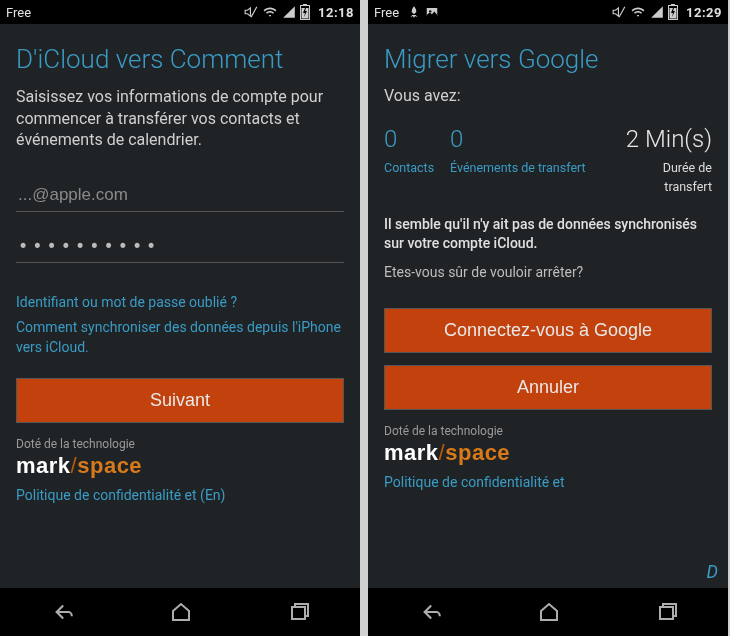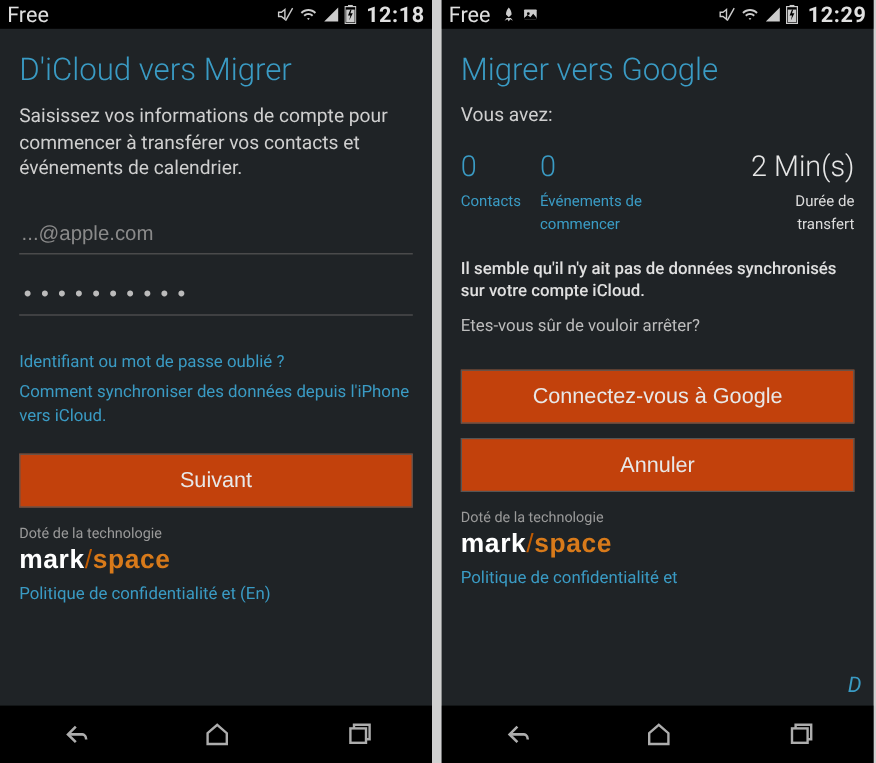--- a/index.html
+++ b/index.html
@@ -23,21 +23,21 @@
     position: relative;
     overflow: hidden;
   }
   
   .statusbar {
     height: 24px;
     background: #000;
     display: flex;
     align-items: center;
     padding: 0 6px;
-    font-size: 18px;
+    font-size: 13px;
     color: #e0e0e0;
   }
   .statusbar .left { display:flex; align-items:center; gap:4px;}
   .statusbar .spacer { flex: 1; }
   .statusbar .right { display: flex; align-items: center; gap: 4px; }
   .status-icon { display:inline-flex; align-items:center; justify-content:center; }
   .statusbar .clock { font-weight: 700; letter-spacing: 0.5px; margin-left:4px;}
   
   .content {
     flex: 1;
@@ -195,21 +195,21 @@
             <rect x="3" y="0" width="4" height="1.5" fill="#ccc"></rect>
             <rect x="1.5" y="4" width="7" height="10.5" fill="#ccc"></rect>
             <path d="M5 4l-2 5h2l-1 4 3-6H5l1-3z" fill="#000"></path>
           </svg>
       </span>
       <span class="clock">12:18</span>
     </div>
   </div>
 
   <div class="content">
-    <div class="title">D'iCloud vers Migrer</div>
+    <div class="title">D'iCloud vers Comment</div>
     <div class="subtitle">Saisissez vos informations de compte pour commencer à transférer vos contacts et événements de calendrier.</div>
 
     <div class="field">
       <input class="input" type="text" placeholder="...@apple.com" style="">
     </div>
     <div class="field">
       <div class="input dots">••••••••••</div>
     </div>
 
     <div class="linkblock">
@@ -298,21 +298,21 @@
     <div class="title">Migrer vers Google</div>
     <div class="intro-line">Vous avez:</div>
 
     <div class="stats">
       <div class="stat-col-1"><span class="stat-val">0</span></div>
       <div class="stat-col-2"><span class="stat-val">0</span></div>
       <div class="stat-col-3"><span class="stat-val white">2 Min(s)</span></div>
     </div>
     <div class="statlabels">
       <div class="stat-col-1"><span class="stat-label">Contacts</span></div>
-      <div class="stat-col-2"><span class="stat-label">Événements de commencer</span></div>
+      <div class="stat-col-2"><span class="stat-label">Événements de transfert</span></div>
       <div class="stat-col-3"><span class="stat-label white">Durée de transfert</span></div>
     </div>
 
     <div class="bodytext">Il semble qu'il n'y ait pas de données synchronisés sur votre compte iCloud.</div>
     <div class="bodytext light">Etes-vous sûr de vouloir arrêter?</div>
 
     <button class="btn">Connectez-vous à Google</button>
     <button class="btn">Annuler</button>
 
     <div class="poweredby">Doté de la technologie</div>

